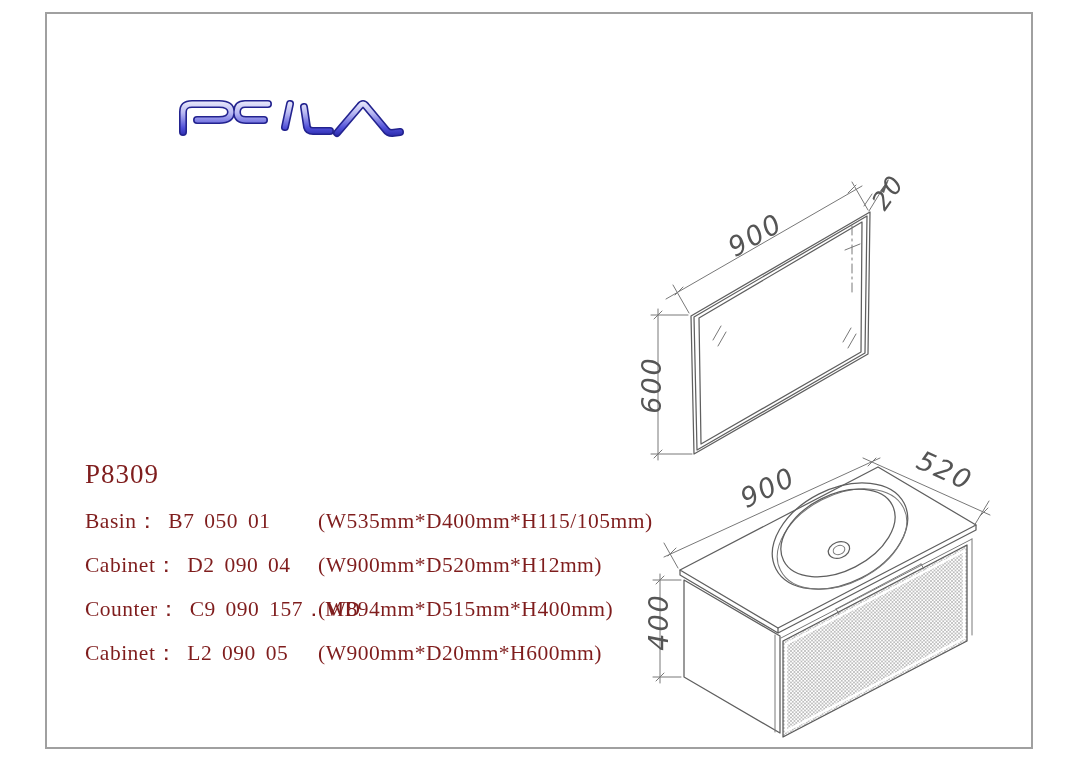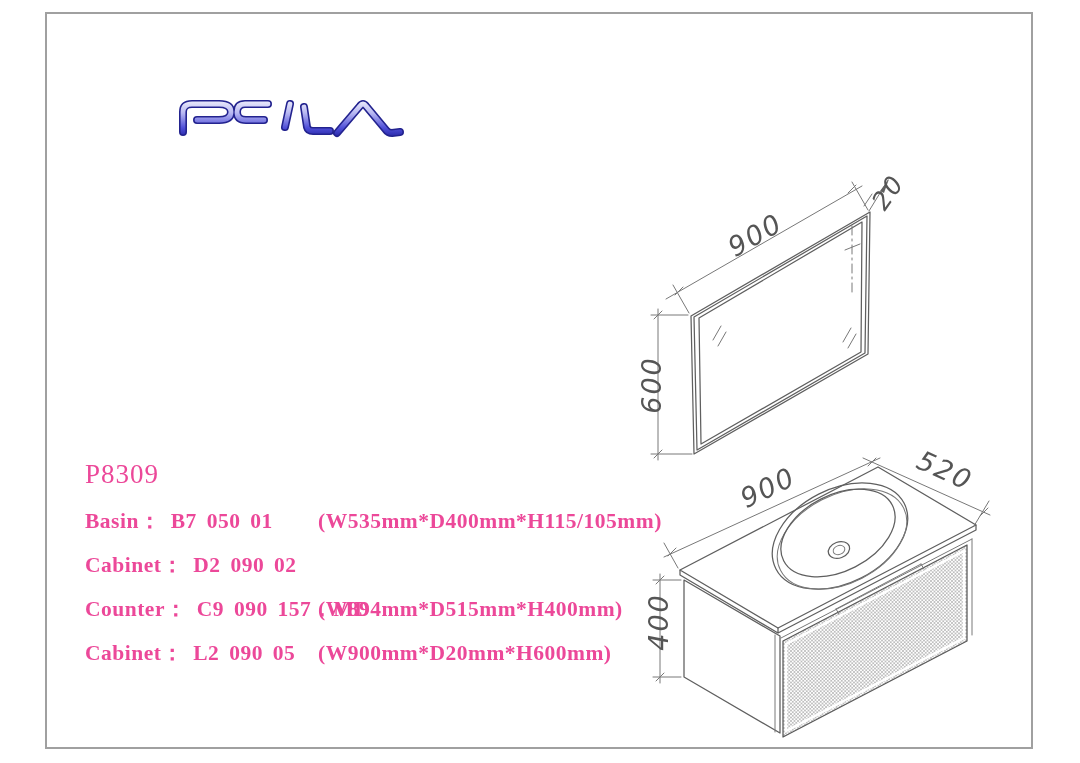--- a/index.html
+++ b/index.html
@@ -21,26 +21,26 @@
   .dimtext {
     font-family:"DejaVu Sans", sans-serif; font-style:italic;
     font-size:27px; fill:#555555; letter-spacing:2px; text-anchor:middle;
   }
   .dimtext-small { font-size:25px; }
   .whiteinset { fill:none; stroke:#ffffff; stroke-width:2.5; }
 
   
   .specs {
     position:absolute; left:85px; top:461px;
-    font-family:"Liberation Serif","DejaVu Serif",serif; color:#ec4899;
+    font-family:"Liberation Serif","DejaVu Serif",serif; color:#7f1d1d;
   }
   .model { font-size:27px; height:27px; line-height:27px; letter-spacing:1px; }
   .spec-row {
     display:flex; margin-top:22px; height:22px; line-height:22px;
-    font-size:21.5px; white-space:nowrap; word-spacing:4px; letter-spacing:0.5px;font-weight:bold;
+    font-size:21.5px; white-space:nowrap; word-spacing:4px; letter-spacing:0.5px;
   }
   .spec-row:first-of-type { margin-top:20px; }
   .spec-item { width:233px; flex:0 0 auto; }
   .spec-dims { flex:0 0 auto; }
 </style>
 </head>
 <body>
 
 <div class="sheet">
 
@@ -157,21 +157,22 @@
 
   <div class="specs">
     <div class="model">P8309</div>
 
     <div class="spec-row">
       <span class="spec-item"><span>Basin</span><span>： </span><span>B7 050 01</span></span>
       <span class="spec-dims">(W535mm*D400mm*H115/105mm)</span>
     </div>
 
     <div class="spec-row">
-      <span class="spec-item"><span>Cabinet</span><span>： </span><span>D2 090 02</span></span>
+      <span class="spec-item"><span>Cabinet</span><span>： </span><span>D2 090 04</span></span>
+      <span class="spec-dims">(W900mm*D520mm*H12mm)</span>
     </div>
 
     <div class="spec-row">
       <span class="spec-item"><span>Counter</span><span>： </span><span>C9 090 157．MD</span></span>
       <span class="spec-dims">(W894mm*D515mm*H400mm)</span>
     </div>
 
     <div class="spec-row">
       <span class="spec-item"><span>Cabinet</span><span>： </span><span>L2 090 05</span></span>
       <span class="spec-dims">(W900mm*D20mm*H600mm)</span>

